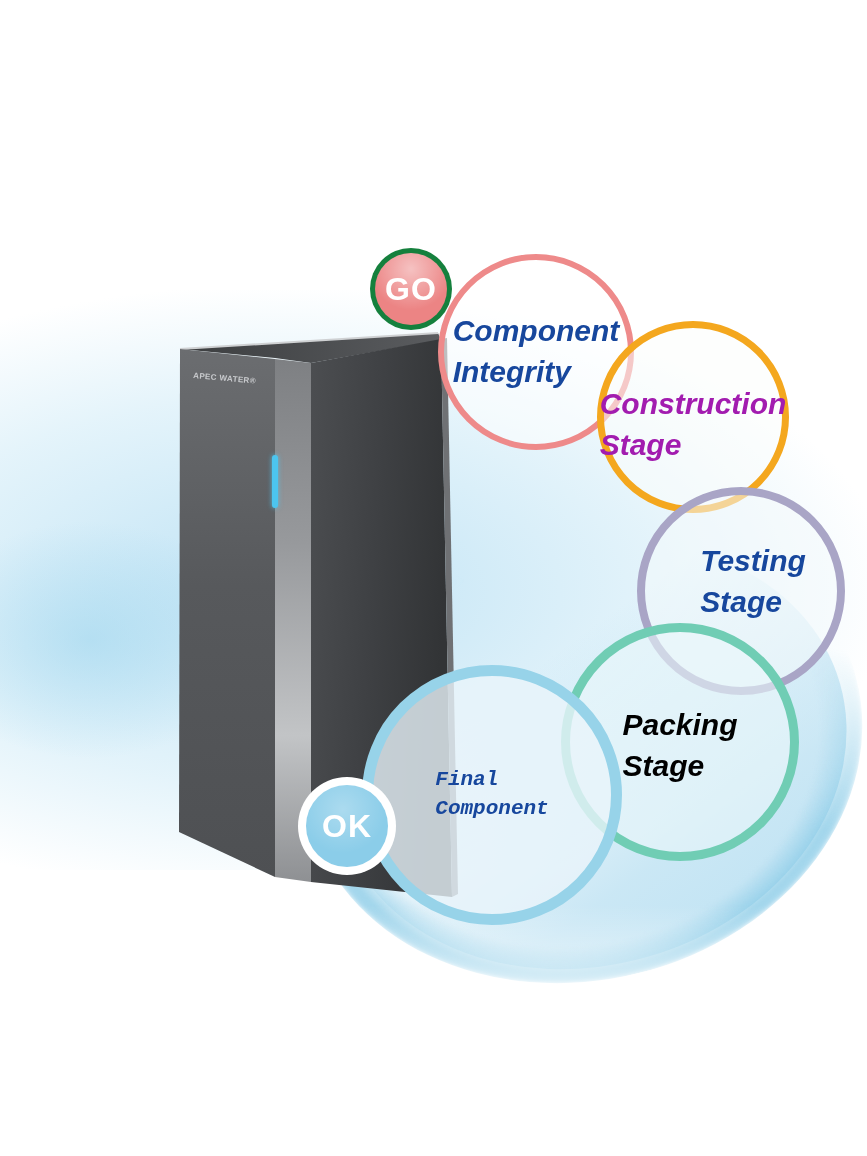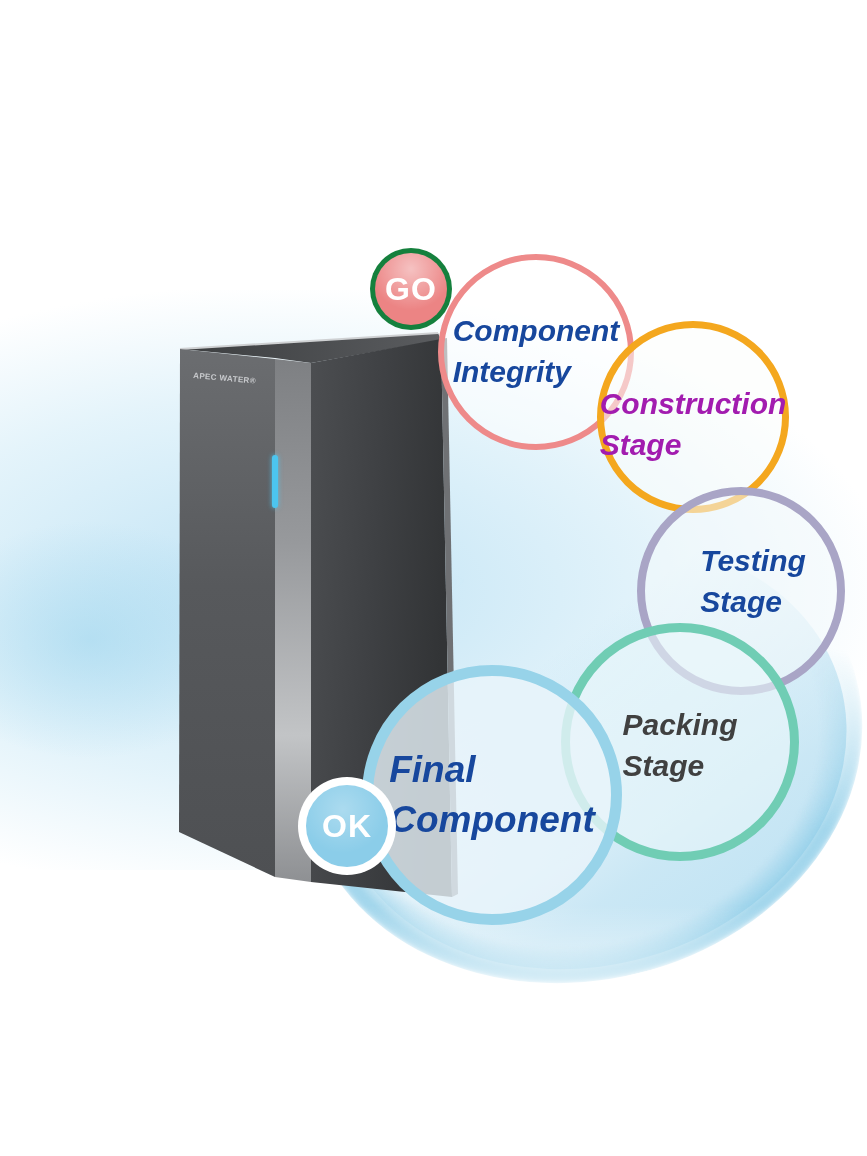--- a/index.html
+++ b/index.html
@@ -32,21 +32,21 @@
   .stage-label{font-style:italic;font-weight:600;font-size:30px;line-height:1.36;}
   .stage-label span{display:block;}
   .stage-component   {left:438px;top:254px;width:196px;height:196px;border-width:6px;z-index:30;}
   .stage-construction{left:597px;top:321px;width:192px;height:192px;border-width:7px;z-index:31;}
   .stage-construction .stage-label{padding-top:16px;}
   .stage-testing     {left:637px;top:487px;width:208px;height:208px;border-width:8px;z-index:32;}
   .stage-testing .stage-label{padding-bottom:18px;}
   .stage-packing     {left:561px;top:623px;width:238px;height:238px;border-width:9px;z-index:33;}
   .stage-packing .stage-label{padding-top:8px;}
   .stage-final       {left:362px;top:665px;width:260px;height:260px;border-width:11px;z-index:34;}
-  .stage-final .stage-label{font-size:37px;}
+  .stage-final .stage-label{font-size:21px;font-family:Liberation Mono, monospace;}
   
   .badge{position:absolute;border-radius:50%;background:#ffffff;z-index:40;
     display:flex;align-items:center;justify-content:center;}
   .badge-inner{border-radius:50%;display:flex;align-items:center;justify-content:center;
     color:#ffffff;font-weight:bold;letter-spacing:1px;}
   .badge-go{left:370px;top:248px;width:82px;height:82px;}
   .badge-go .badge-inner{width:72px;height:72px;font-size:32px;
     background-image:radial-gradient(circle at 50% 22%, rgba(255,255,255,0.5) 0%, rgba(255,255,255,0) 62%);}
   .badge-ok{left:298px;top:777px;width:98px;height:98px;}
   .badge-ok .badge-inner{width:82px;height:82px;font-size:32px;
@@ -111,21 +111,21 @@
   </div>
 
   <div class="stage stage-testing" style="border-color: rgb(169, 165, 198); background-color: rgba(244, 249, 252, 0.55);">
     <div class="stage-label" style="color: rgb(23, 71, 157); margin-left: 24px;">
       <span>Testing</span>
       <span>Stage</span>
     </div>
   </div>
 
   <div class="stage stage-packing" style="border-color: rgb(112, 205, 180); background-color: rgba(234, 246, 250, 0.6);">
-    <div class="stage-label" style="color: #404040;">
+    <div class="stage-label" style="color: #000000;">
       <span>Packing</span>
       <span>Stage</span>
     </div>
   </div>
 
   <div class="stage stage-final" style="border-color: rgb(151, 211, 233); background-color: rgba(233, 244, 250, 0.8);">
     <div class="stage-label" style="color: rgb(23, 71, 157);">
       <span>Final</span>
       <span>Component</span>
     </div>

